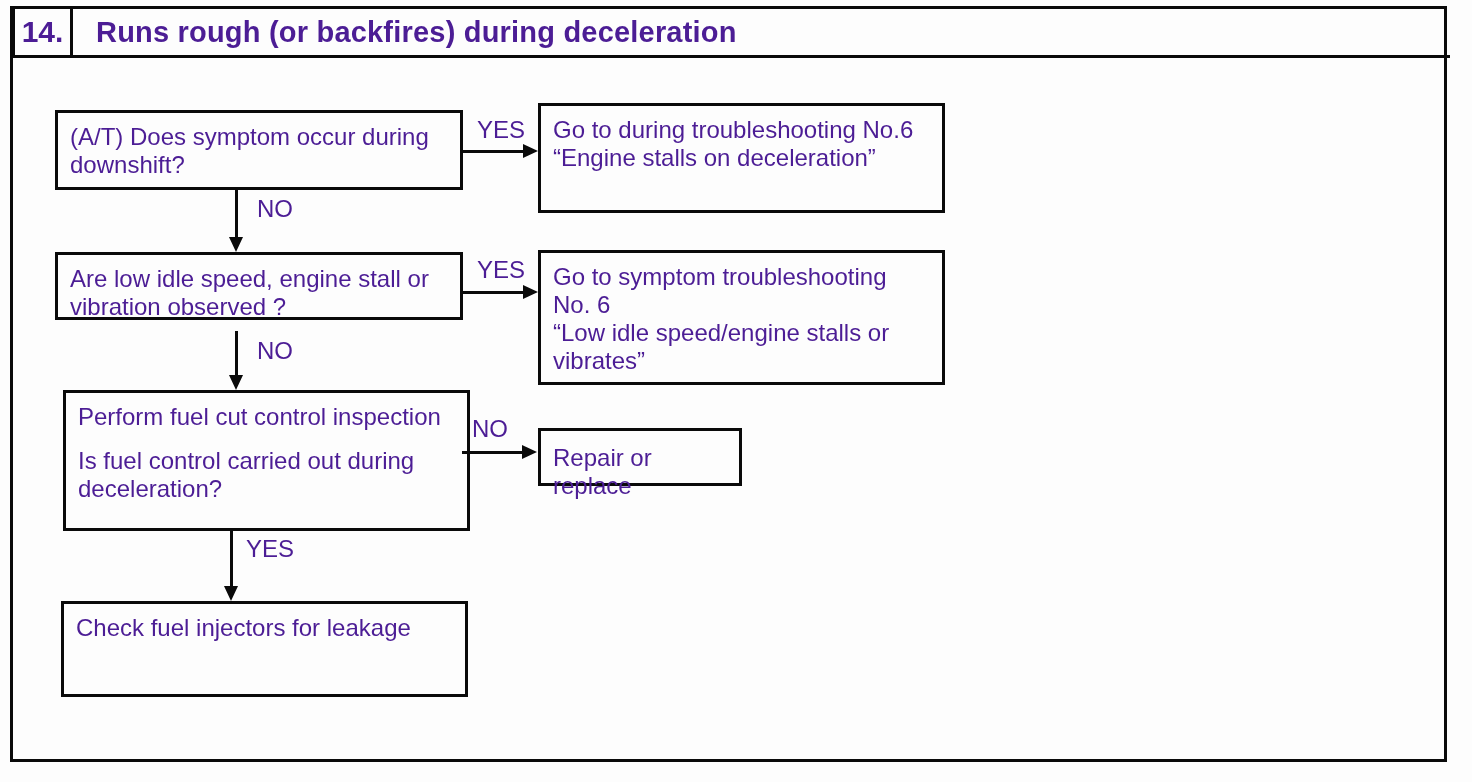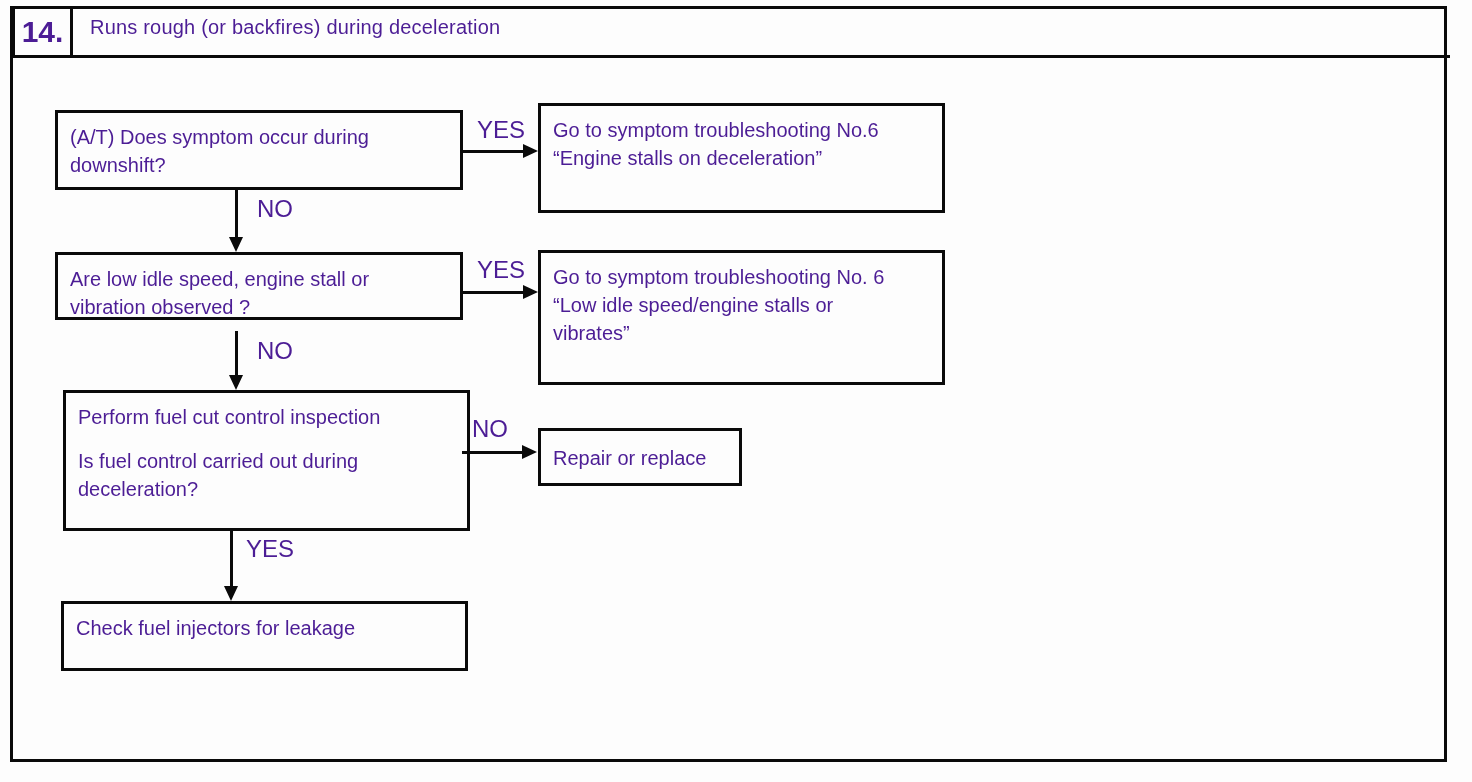--- a/index.html
+++ b/index.html
@@ -25,31 +25,31 @@
   }
   .num-box{
     position:absolute;left:12px;top:6px;
     width:61px;height:52px;
     border:3px solid #0a0a0a;box-sizing:border-box;
     background:#fdfdfd;
     display:flex;align-items:center;justify-content:center;
     font-size:30px;font-weight:bold;
   }
   .page-title{
-    position:absolute;left:90px;top:16px;
-    font-size:20px;font-weight:normal;
+    position:absolute;left:96px;top:16px;
+    font-size:29px;font-weight:bold;
     letter-spacing:0.2px;
     white-space:nowrap;
   }
   .node{
     position:absolute;
     border:3px solid #0a0a0a;box-sizing:border-box;
     background:#fdfdfd;
     padding:10px 12px;
-    font-size:20px;line-height:28px;
+    font-size:24px;line-height:28px;
   }
   .node-text{white-space:pre-line;}
   .node-text.second{margin-top:16px;}
   .edge-line-h{position:absolute;height:3px;background:#0a0a0a;}
   .edge-line-v{position:absolute;width:3px;background:#0a0a0a;}
   .arrowhead-right{
     position:absolute;width:0;height:0;
     border-top:7px solid transparent;
     border-bottom:7px solid transparent;
     border-left:15px solid #0a0a0a;
@@ -87,26 +87,26 @@
     <div class="node-text">Are low idle speed, engine stall or
 vibration observed ?</div>
   </div>
 
   <div class="node" style="left:63px;top:390px;width:407px;height:141px;">
     <div class="node-text">Perform fuel cut control inspection</div>
     <div class="node-text second">Is fuel control carried out during
 deceleration?</div>
   </div>
 
-  <div class="node" style="left:61px;top:601px;width:407px;height:70px;">
+  <div class="node" style="left:61px;top:601px;width:407px;height:96px;">
     <div class="node-text">Check fuel injectors for leakage</div>
   </div>
 
   <div class="node" style="left:538px;top:103px;width:407px;height:110px;">
-    <div class="node-text">Go to symptom troubleshooting No.6
+    <div class="node-text">Go to during troubleshooting No.6
 “Engine stalls on deceleration”</div>
   </div>
 
   <div class="node" style="left:538px;top:250px;width:407px;height:135px;">
     <div class="node-text">Go to symptom troubleshooting No. 6
 “Low idle speed/engine stalls or
 vibrates”</div>
   </div>
 
   <div class="node" style="left:538px;top:428px;width:204px;height:58px;padding-top:13px;">

